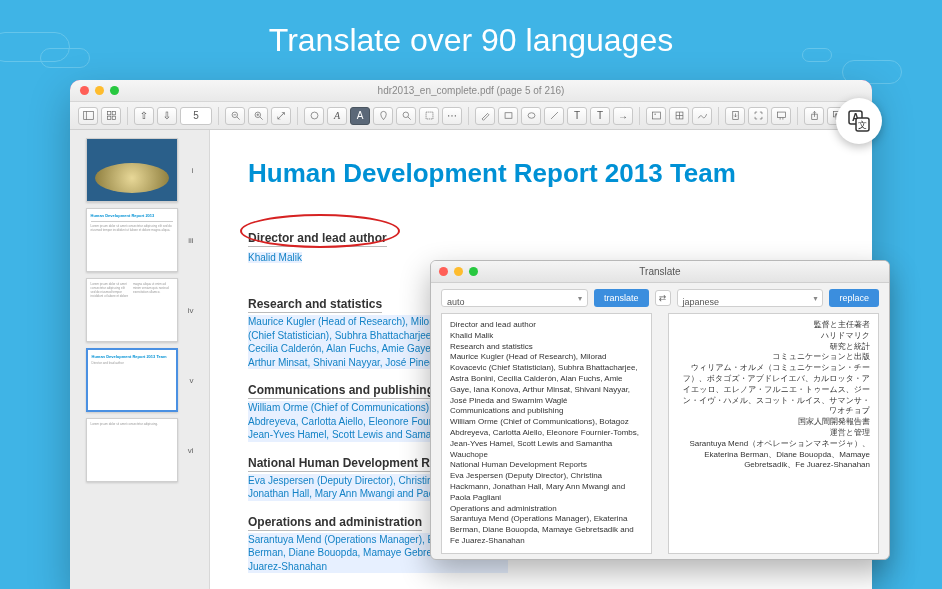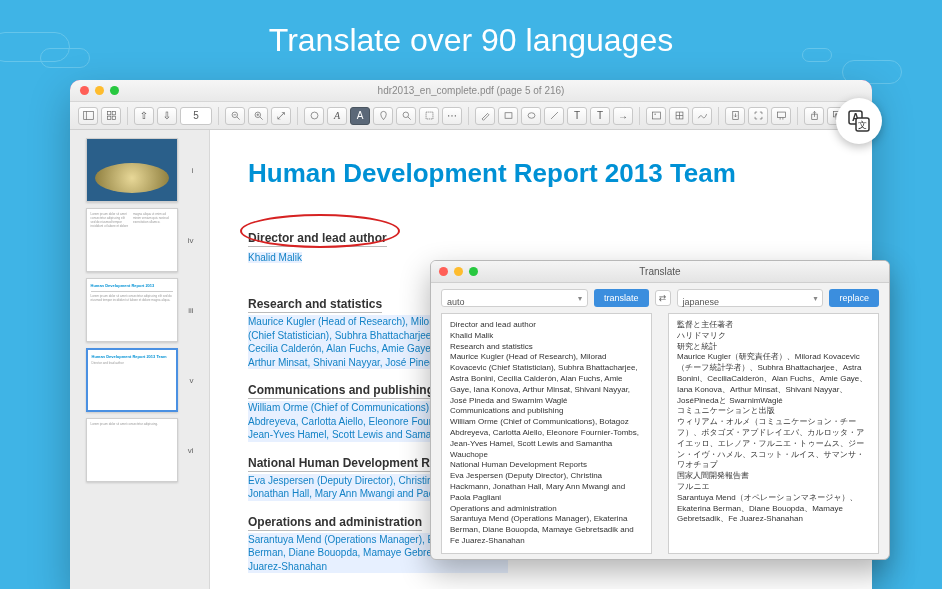--- a/index.html
+++ b/index.html
@@ -111,21 +111,21 @@
   .swap {
     width:16px;height:16px;border:1px solid #ccc;border-radius:3px;
     display:flex;align-items:center;justify-content:center;font-size:9px;color:#666;
     background:#fff;
   }
   .tw-body { flex:1; display:flex; gap:0; padding:0 10px 10px; }
   .pane {
     flex:1; background:#fff; border:1px solid #cfcfcf; padding:6px 8px;
     font-size:8px; color:#333; line-height:1.35; overflow:hidden;
   }
-  .pane + .pane { margin-left:16px; }
+  .pane + .pane { margin-left:16px;text-align:right; }
   .callout {
     position:absolute; right:60px; top:98px; width:46px; height:46px;
     border-radius:50%; background:#fff; box-shadow:0 3px 10px rgba(0,0,0,.25);
     display:flex; align-items:center; justify-content:center;
   }
   .callout svg { width:24px; height:24px; }
 </style>
 </head>
 <body>
 
@@ -289,31 +289,31 @@
   <div class="content">
     <div class="thumbs">
       <div class="thumb-row">
           <div class="thumb cover">
             <div style="position:absolute;bottom:8px;left:8px;right:8px;height:30px;border-radius:50%;background:radial-gradient(circle,#e8d898,#8a7a3a)"></div>
           </div>
           <div class="thumb-num">i</div>
         </div>
       <div class="thumb-row">
           <div class="thumb">
-            <div style="color:#999;font-size:3px;line-height:1.3;column-count:2;column-gap:3px">Lorem ipsum dolor sit amet consectetur adipiscing elit sed do eiusmod tempor incididunt ut labore et dolore magna aliqua ut enim ad minim veniam quis nostrud exercitation ullamco.</div>
-          </div>
-          <div class="thumb-num">iv</div>
-        </div>
-      <div class="thumb-row">
-          <div class="thumb">
             <div style="color:#0091d5;font-size:4px;font-weight:700">Human Development Report 2013</div>
             <div style="height:1px;background:#ccc;margin:3px 0"></div>
             <div style="color:#999;font-size:3px;line-height:1.3">Lorem ipsum dolor sit amet consectetur adipiscing elit sed do eiusmod tempor incididunt ut labore et dolore magna aliqua.</div>
           </div>
           <div class="thumb-num">iii</div>
+        </div>
+      <div class="thumb-row">
+          <div class="thumb">
+            <div style="color:#999;font-size:3px;line-height:1.3;column-count:2;column-gap:3px">Lorem ipsum dolor sit amet consectetur adipiscing elit sed do eiusmod tempor incididunt ut labore et dolore magna aliqua ut enim ad minim veniam quis nostrud exercitation ullamco.</div>
+          </div>
+          <div class="thumb-num">iv</div>
         </div>
       <div class="thumb-row">
           <div class="thumb" style="border:2px solid #4a90e2">
             <div style="color:#0091d5;font-size:4px;font-weight:700">Human Development Report 2013 Team</div>
             <div style="color:#999;font-size:3px;margin-top:2px">Director and lead author</div>
           </div>
           <div class="thumb-num">v</div>
         </div>
       <div class="thumb-row">
           <div class="thumb">
@@ -371,25 +371,24 @@
         <div>William Orme (Chief of Communications), Botagoz Abdreyeva, Carlotta Aiello, Eleonore Fournier-Tombs, Jean-Yves Hamel, Scott Lewis and Samantha Wauchope</div>
         <div style="font-weight: 400;">National Human Development Reports</div>
         <div>Eva Jespersen (Deputy Director), Christina Hackmann, Jonathan Hall, Mary Ann Mwangi and Paola Pagliani</div>
         <div style="font-weight: 400;">Operations and administration</div>
         <div>Sarantuya Mend (Operations Manager), Ekaterina Berman, Diane Bouopda, Mamaye Gebretsadik and Fe Juarez-Shanahan</div>
       </div>
     <div class="pane" id="tgt-pane">
         <div>監督と主任著者</div>
         <div>ハリドマリク</div>
         <div>研究と統計</div>
-        <div>Maurice Kugler（研究責任者）、Milorad Kovacevic（チーフ統計学者）、Subhra Bhattacharjee、Astra Bonini、CeciliaCalderón、Alan Fuchs、Amie Gaye、Iana Konova、Arthur Minsat、Shivani Nayyar、JoséPinedaと SwarnimWaglé</div>
         <div>コミュニケーションと出版</div>
         <div>ウィリアム・オルメ（コミュニケーション・チーフ）、ボタゴズ・アブドレイエバ、カルロッタ・アイエッロ、エレノア・フルニエ・トゥームス、ジーン・イヴ・ハメル、スコット・ルイス、サマンサ・ワオチョプ</div>
         <div>国家人間開発報告書</div>
-        <div>フルニエ</div>
+        <div>運営と管理</div>
         <div>Sarantuya Mend（オペレーションマネージャ）、Ekaterina Berman、Diane Bouopda、Mamaye Gebretsadik、Fe Juarez-Shanahan</div>
       </div>
   </div>
 </div>
 
 <div class="callout">
   <svg viewBox="0 0 24 24">
       <rect x="2" y="2" width="13" height="13" rx="2" fill="none" stroke="#333" stroke-width="1.5"></rect>
       <text x="8.5" y="12" font-size="10" text-anchor="middle" fill="#333" font-weight="600">A</text>
       <rect x="9" y="9" width="13" height="13" rx="2" fill="#fff" stroke="#333" stroke-width="1.5"></rect>

